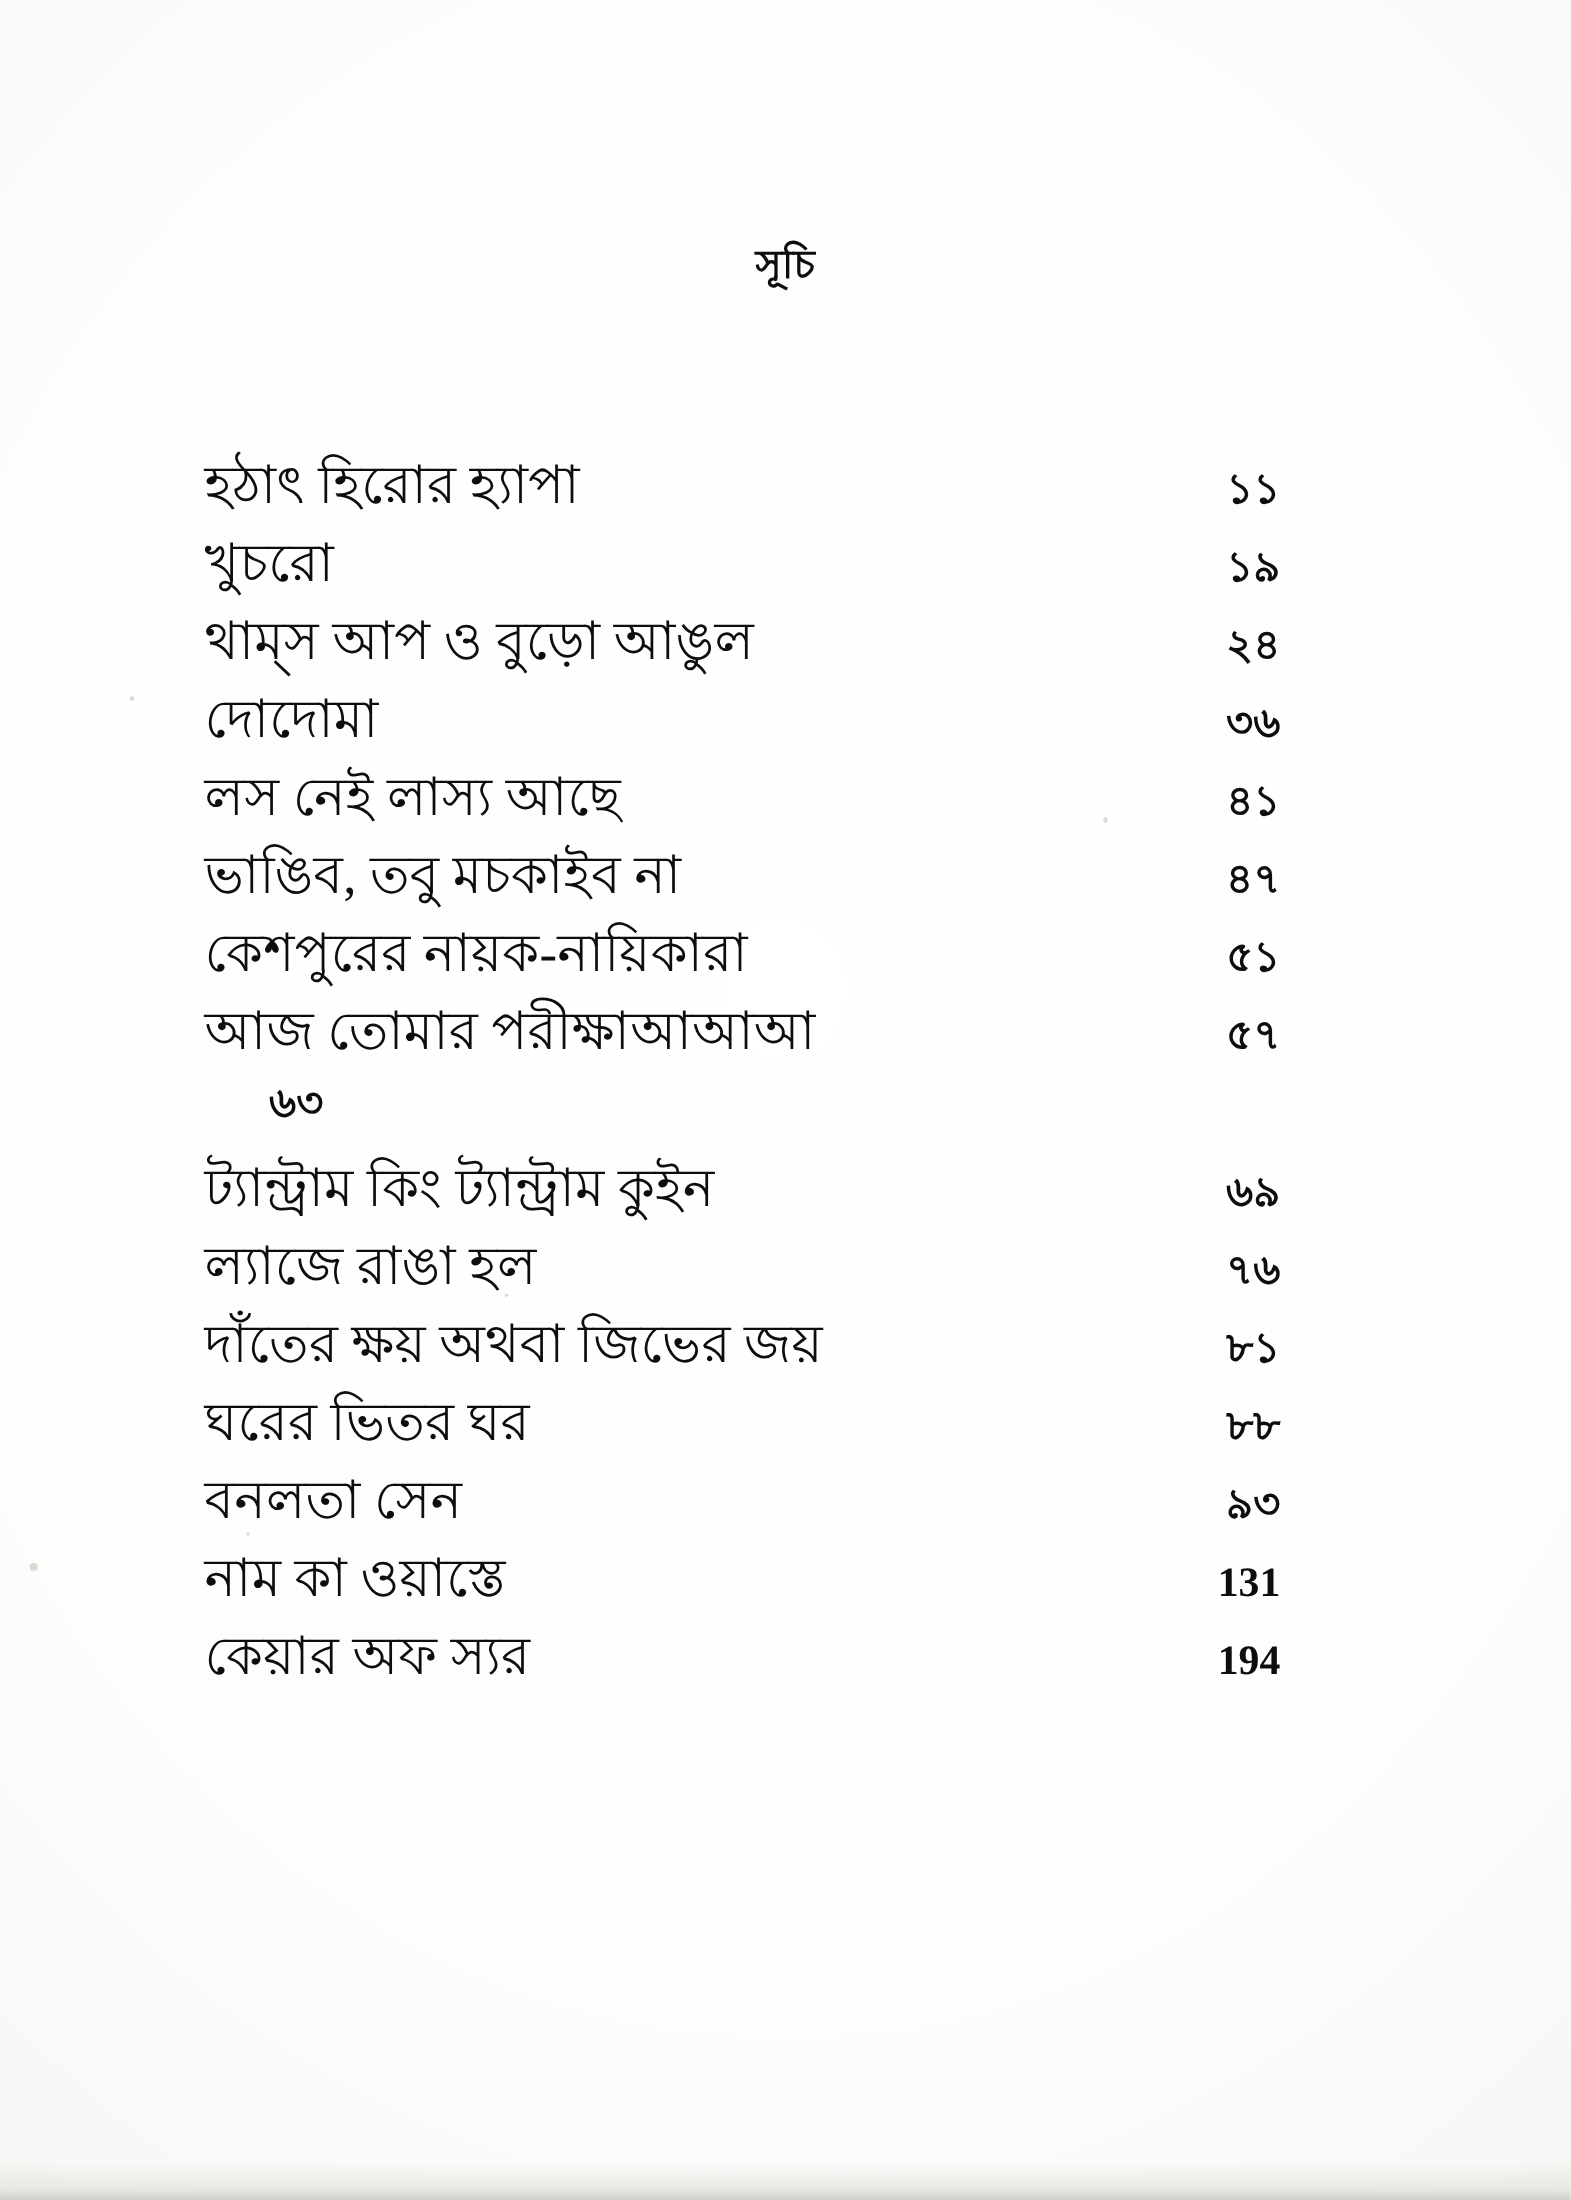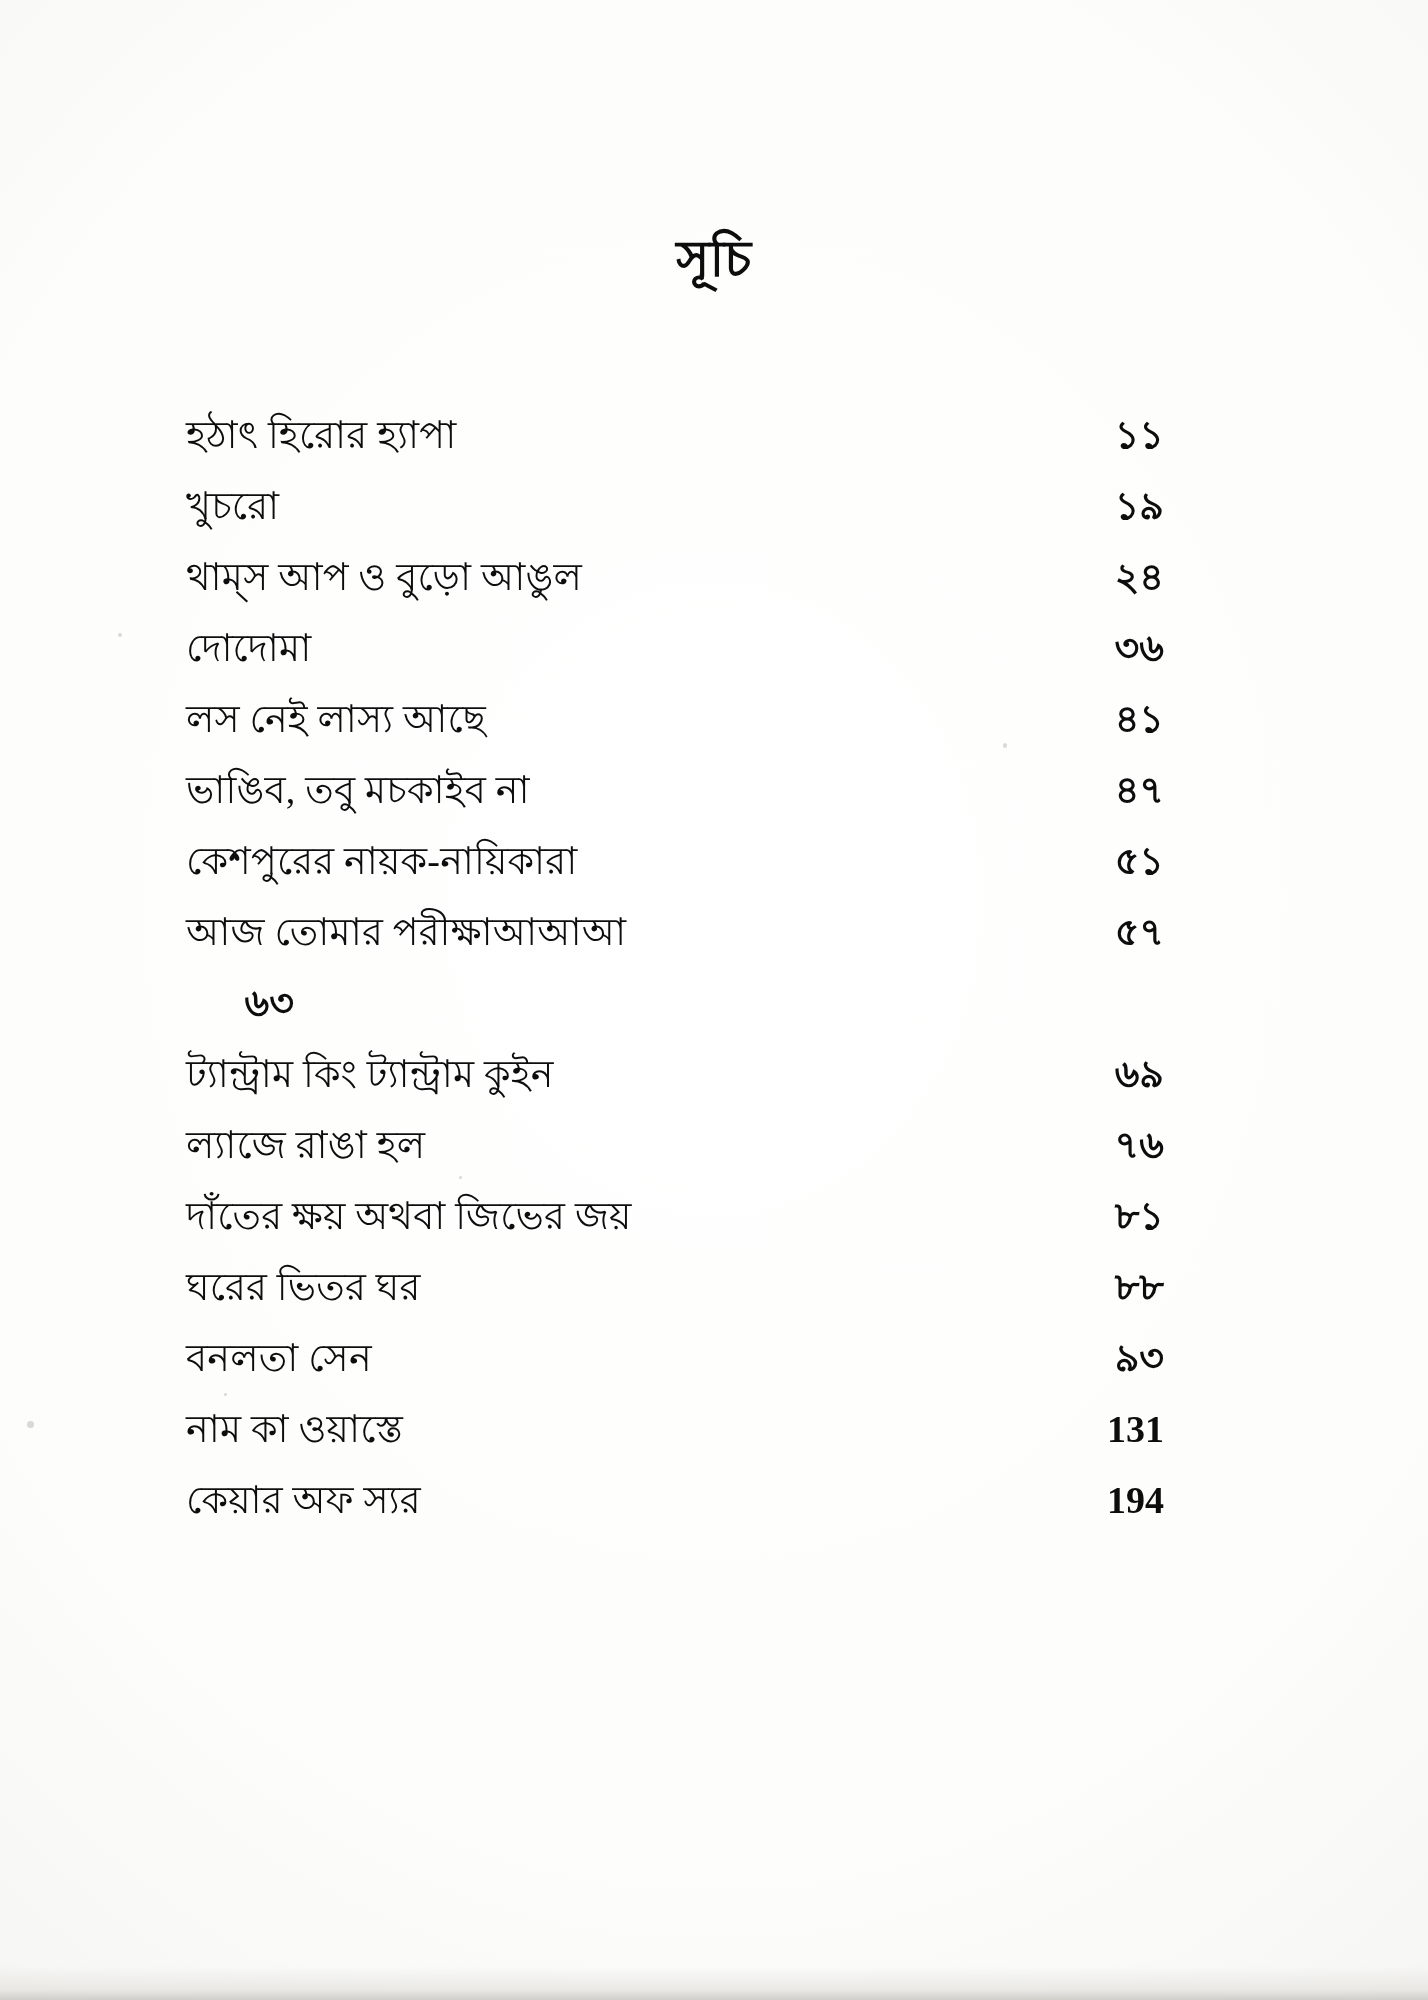--- a/index.html
+++ b/index.html
@@ -40,21 +40,21 @@
     height: 34px;
     background: linear-gradient(to bottom, rgba(250,250,248,0) 0%, rgba(228,227,223,.75) 70%, rgba(205,204,199,.95) 100%);
   }
 
   .toc-title {
     position: absolute;
     top: 196px;
     left: 0;
     right: 0;
     text-align: center;
-    font-size: 50px;
+    font-size: 36px;
     line-height: 1.18;
     letter-spacing: .5px;
     color: #0d0d0d;
   }
 
   .toc-list {
     position: absolute;
     top: 414px;
     left: 186px;
     width: 1000px;
@@ -62,21 +62,21 @@
 
   .toc-row {
     display: flex;
     align-items: baseline;
     justify-content: space-between;
     height: 71px;
     white-space: nowrap;
   }
 
   .toc-entry-title {
-    font-size: 38px;
+    font-size: 48px;
     line-height: 1.15;
     color: #0d0d0d;
     letter-spacing: .2px;
     flex: 0 1 auto;
     overflow: visible;
   }
 
   .toc-entry-page {
     font-size: 38px;
     line-height: 1.15;

